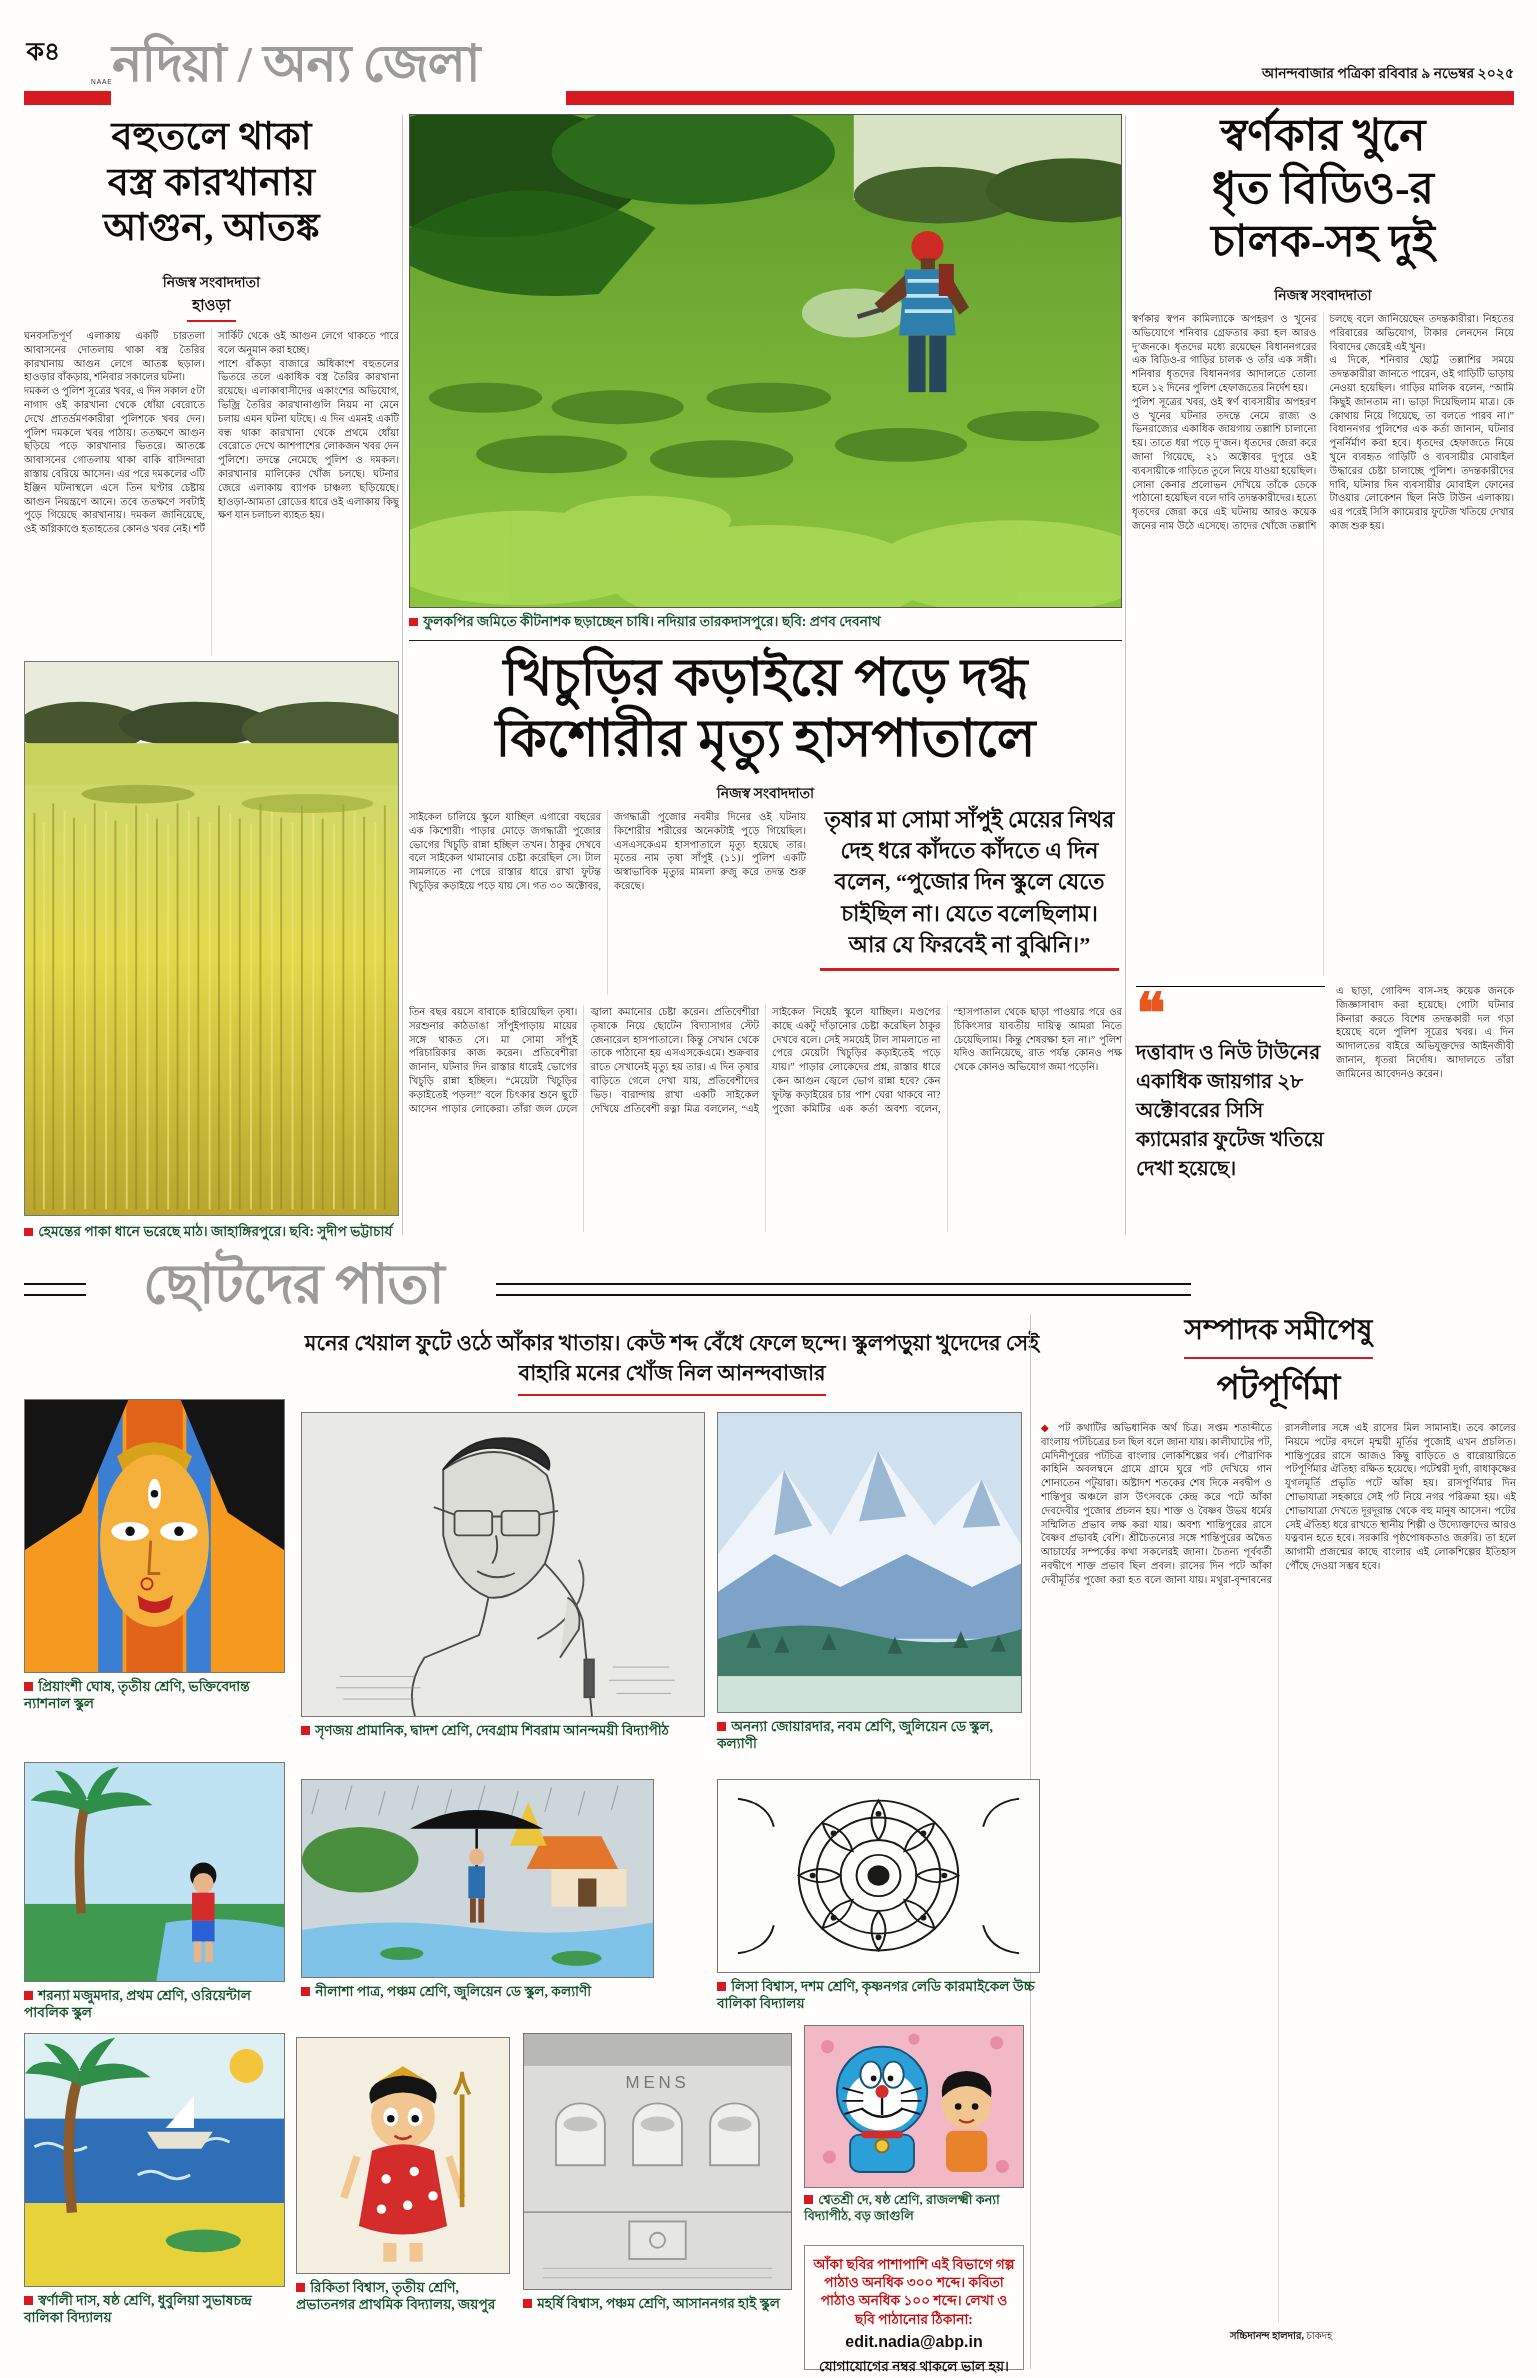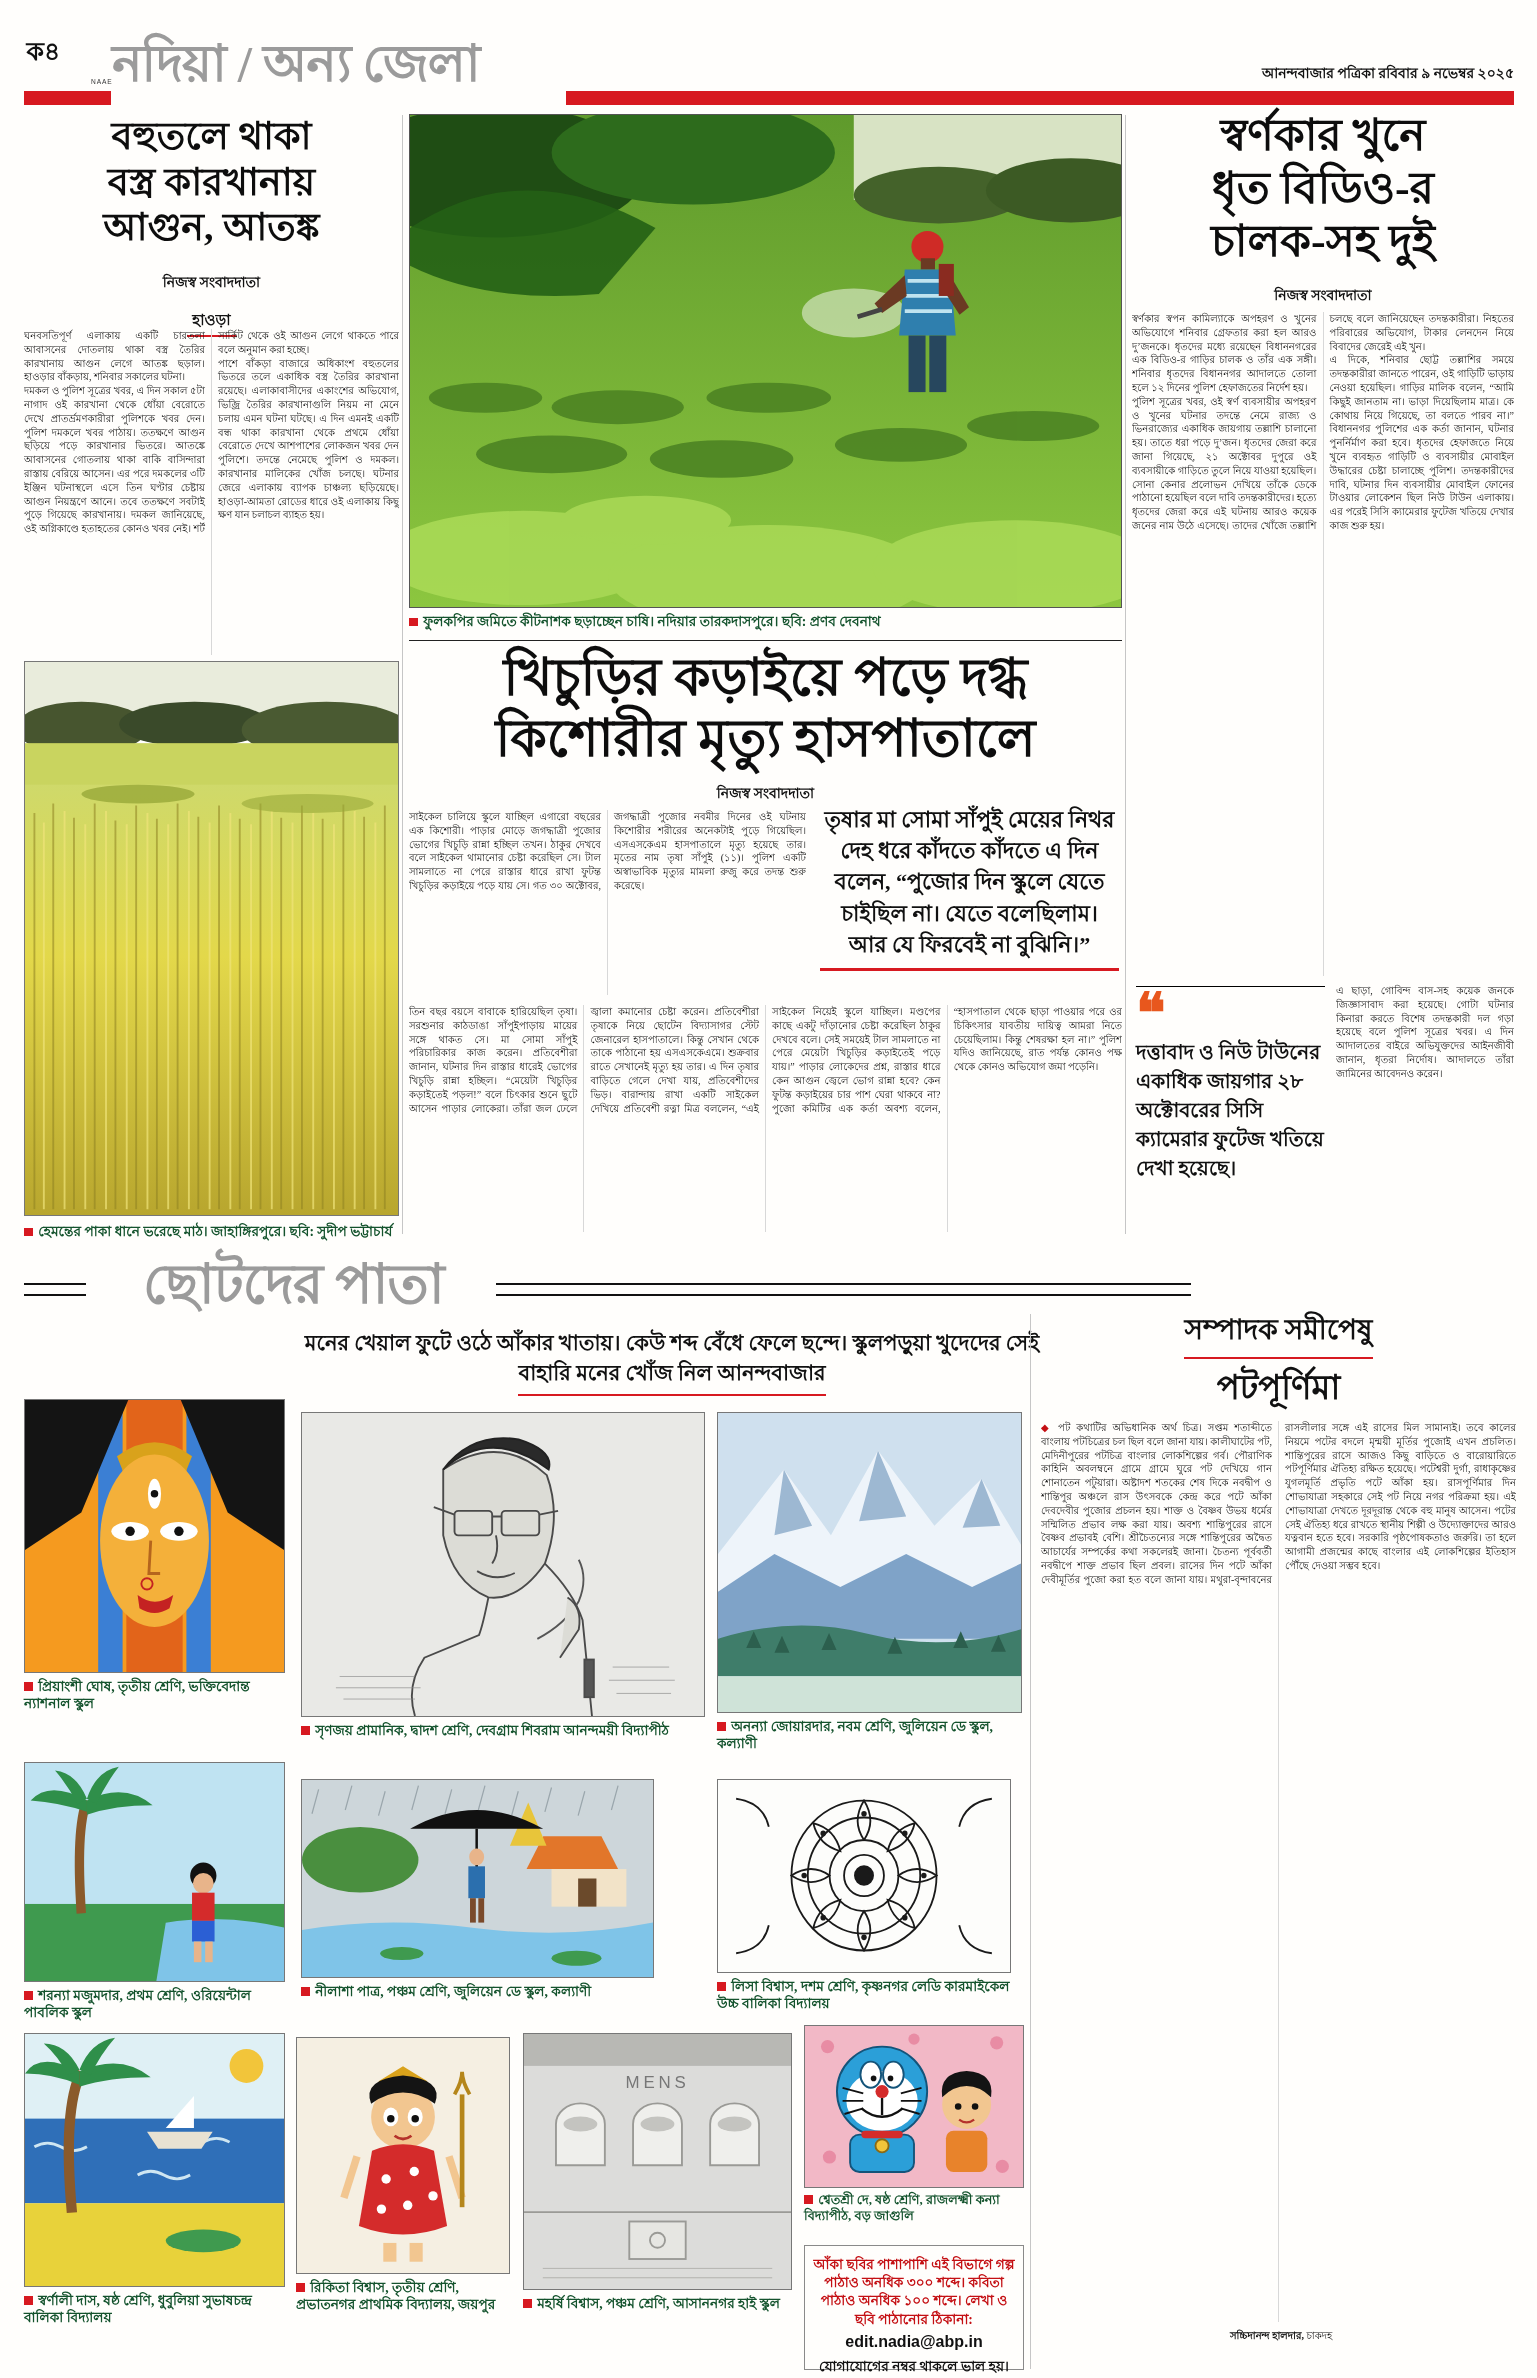--- a/index.html
+++ b/index.html
@@ -50,21 +50,21 @@
   <div class="abs redbar" style="left:566px;top:91px;width:948px;"></div>
   <div class="abs" style="left:1041px;top:62px;width:473px;text-align:right;font-size:14px;font-weight:bold;">আনন্দবাজার পত্রিকা  রবিবার ৯ নভেম্বর ২০২৫</div>
 
   <div class="abs rule-v" style="left:402px;top:115px;height:1119px;"></div>
   <div class="abs rule-v" style="left:1125px;top:115px;height:1119px;"></div>
 
   <div class="abs headline" style="left:24px;top:114px;width:375px;font-size:38px;line-height:1.2;">বহুতলে থাকা
 বস্ত্র কারখানায়
 আগুন, আতঙ্ক</div>
   <div class="abs byline" style="left:24px;top:271px;width:375px;">নিজস্ব সংবাদদাতা</div>
-  <div class="abs place-wrap" style="left:24px;top:308px;width:375px;">
+  <div class="abs place-wrap" style="left:24px;top:293px;width:375px;">
     <span class="place">হাওড়া</span>
   </div>
   <div class="abs body-txt cols2" style="left:24px;top:329px;width:375px;height:326px;overflow:hidden;">ঘনবসতিপূর্ণ এলাকায় একটি চারতলা আবাসনের দোতলায় থাকা বস্ত্র তৈরির কারখানায় আগুন লেগে আতঙ্ক ছড়াল। হাওড়ার বাঁকড়ায়, শনিবার সকালের ঘটনা।
 দমকল ও পুলিশ সূত্রের খবর, এ দিন সকাল ৫টা নাগাদ ওই কারখানা থেকে ধোঁয়া বেরোতে দেখে প্রাতর্ভ্রমণকারীরা পুলিশকে খবর দেন। পুলিশ দমকলে খবর পাঠায়। ততক্ষণে আগুন ছড়িয়ে পড়ে কারখানার ভিতরে। আতঙ্কে আবাসনের গোতলায় থাকা বাকি বাসিন্দারা রাস্তায় বেরিয়ে আসেন। এর পরে দমকলের ৩টি ইঞ্জিন ঘটনাস্থলে এসে তিন ঘণ্টার চেষ্টায় আগুন নিয়ন্ত্রণে আনে। তবে ততক্ষণে সবটাই পুড়ে গিয়েছে কারখানায়। দমকল জানিয়েছে, ওই অগ্নিকাণ্ডে হতাহতের কোনও খবর নেই। শর্ট সার্কিট থেকে ওই আগুন লেগে থাকতে পারে বলে অনুমান করা হচ্ছে।
 পাশে বাঁকড়া বাজারে অধিকাংশ বহুতলের ভিতরে তলে একাধিক বস্ত্র তৈরির কারখানা রয়েছে। এলাকাবাসীদের একাংশের অভিযোগ, ভিজ্রি তৈরির কারখানাগুলি নিয়ম না মেনে চলায় এমন ঘটনা ঘটছে। এ দিন এমনই একটি বন্ধ থাকা কারখানা থেকে প্রথমে ধোঁয়া বেরোতে দেখে আশপাশের লোকজন খবর দেন পুলিশে। তদন্তে নেমেছে পুলিশ ও দমকল। কারখানার মালিকের খোঁজ চলছে। ঘটনার জেরে এলাকায় ব্যাপক চাঞ্চল্য ছড়িয়েছে। হাওড়া-আমতা রোডের ধারে ওই এলাকায় কিছু ক্ষণ যান চলাচল ব্যাহত হয়।</div>
 
   <div class="abs art-img" style="left:24px;top:661px;width:375px;height:555px;">
     <svg viewBox="0 0 396 586" preserveAspectRatio="none">
       <defs>
         <linearGradient id="pad" x1="0" y1="0" x2="0" y2="1">
@@ -302,21 +302,21 @@
         <rect x="202" y="126" width="7" height="26" fill="#7a4a2b"></rect>
           <rect x="212" y="126" width="7" height="26" fill="#7a4a2b"></rect>
         <path d="M0 160 Q100 145 210 158 Q320 170 422 152 L422 210 L0 210 Z" fill="#7fc4e8"></path>
         <ellipse cx="120" cy="185" rx="26" ry="7" fill="#3f9a4f"></ellipse>
         <ellipse cx="330" cy="190" rx="30" ry="8" fill="#3f9a4f"></ellipse>
       </svg>
     </div>
     <figcaption class="caption"><span class="sq"></span><span>নীলাশা পাত্র, পঞ্চম শ্রেণি, জুলিয়েন ডে স্কুল, কল্যাণী</span></figcaption>
   </figure>
 
-  <figure class="abs" style="left:717px;top:1779px;width:294px;">
+  <figure class="abs" style="left:717px;top:1779px;width:323px;">
     <div class="art-img" style="height:194px;background:#fff;">
       <svg viewBox="0 0 322 205" preserveAspectRatio="none">
         <rect width="322" height="205" fill="#fdfdfb"></rect>
         <g stroke="#1a1a1a" fill="none" stroke-width="2">
           <circle cx="161" cy="102" r="22"></circle>
             <circle cx="161" cy="102" r="10" fill="#1a1a1a"></circle>
           <circle cx="161" cy="102" r="38"></circle>
             <circle cx="161" cy="102" r="62"></circle>
             <circle cx="161" cy="102" r="80"></circle>
           <g>

